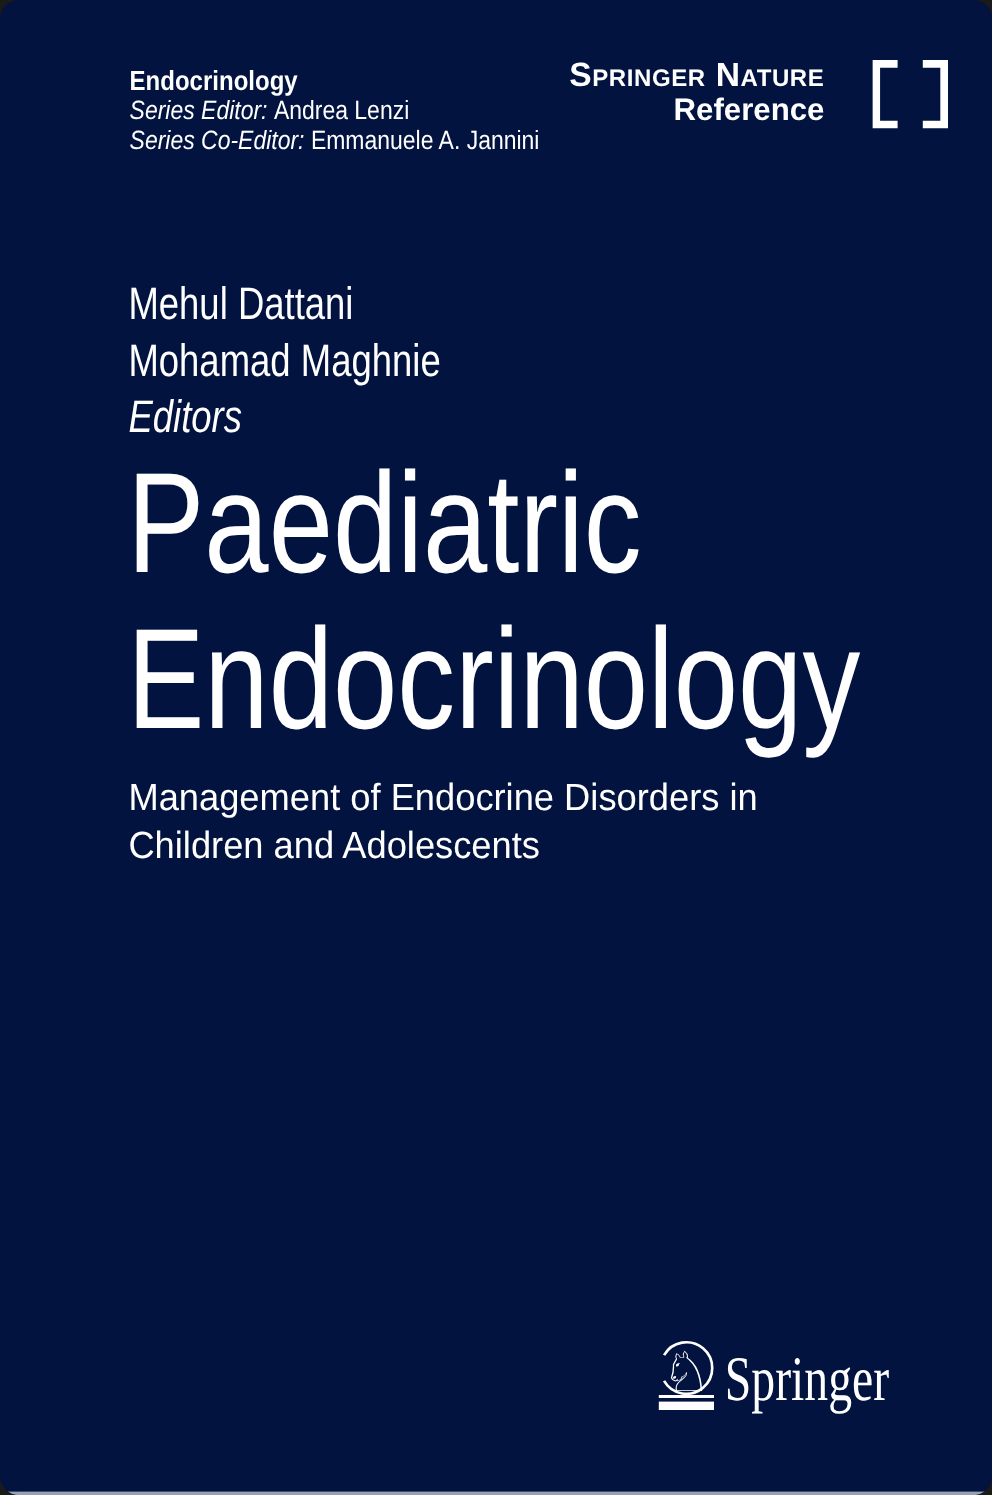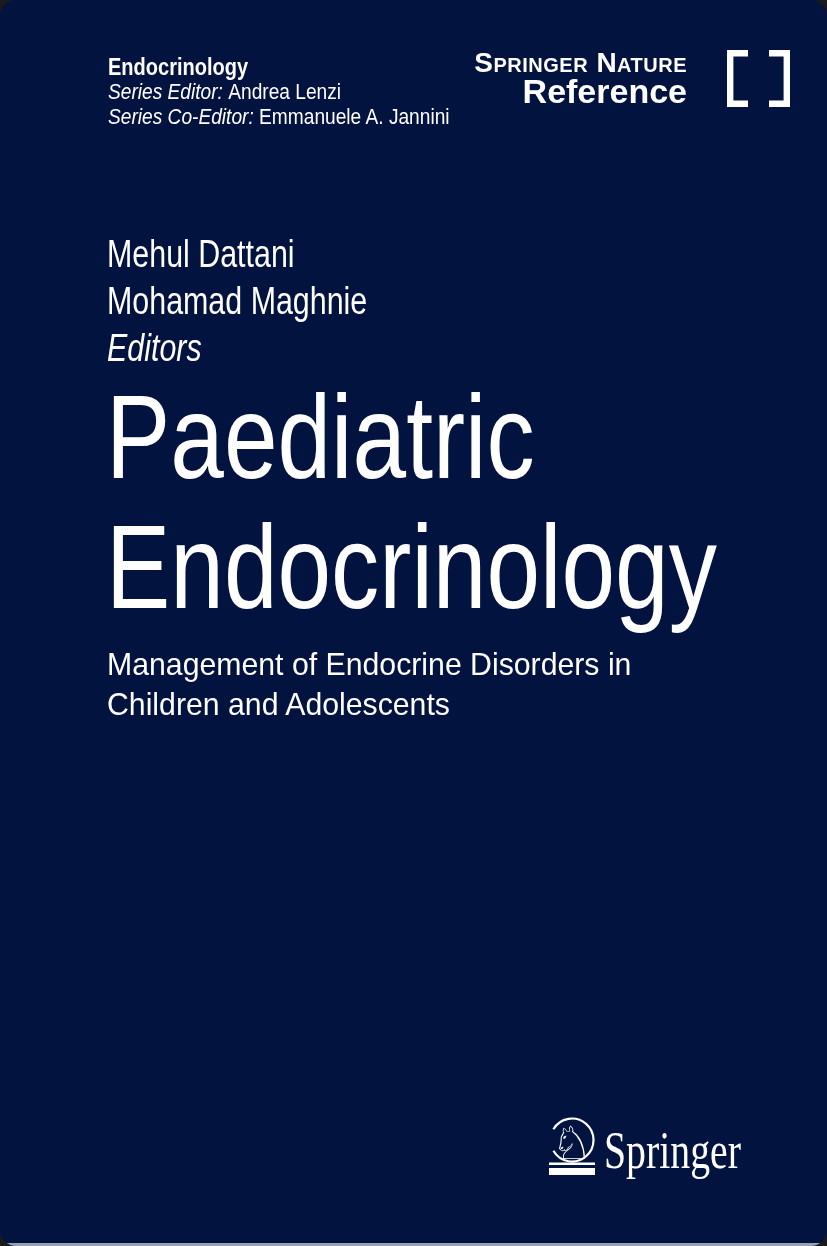--- a/index.html
+++ b/index.html
@@ -47,21 +47,21 @@
     font-weight: bold;
     white-space: nowrap;
   }
   .sn-brand {
     font-variant: small-caps;
     font-size: 28px;
     line-height: 27px;
     letter-spacing: 0.5px;
   }
   .sn-imprint {
-    font-size: 34px;
+    font-size: 26px;
     line-height: 31px;
   }
   .sn-brackets {
     position: absolute;
     left: 727px; top: 50px;
     width: 63px; height: 57px;
   }
 
   
   .editors {

